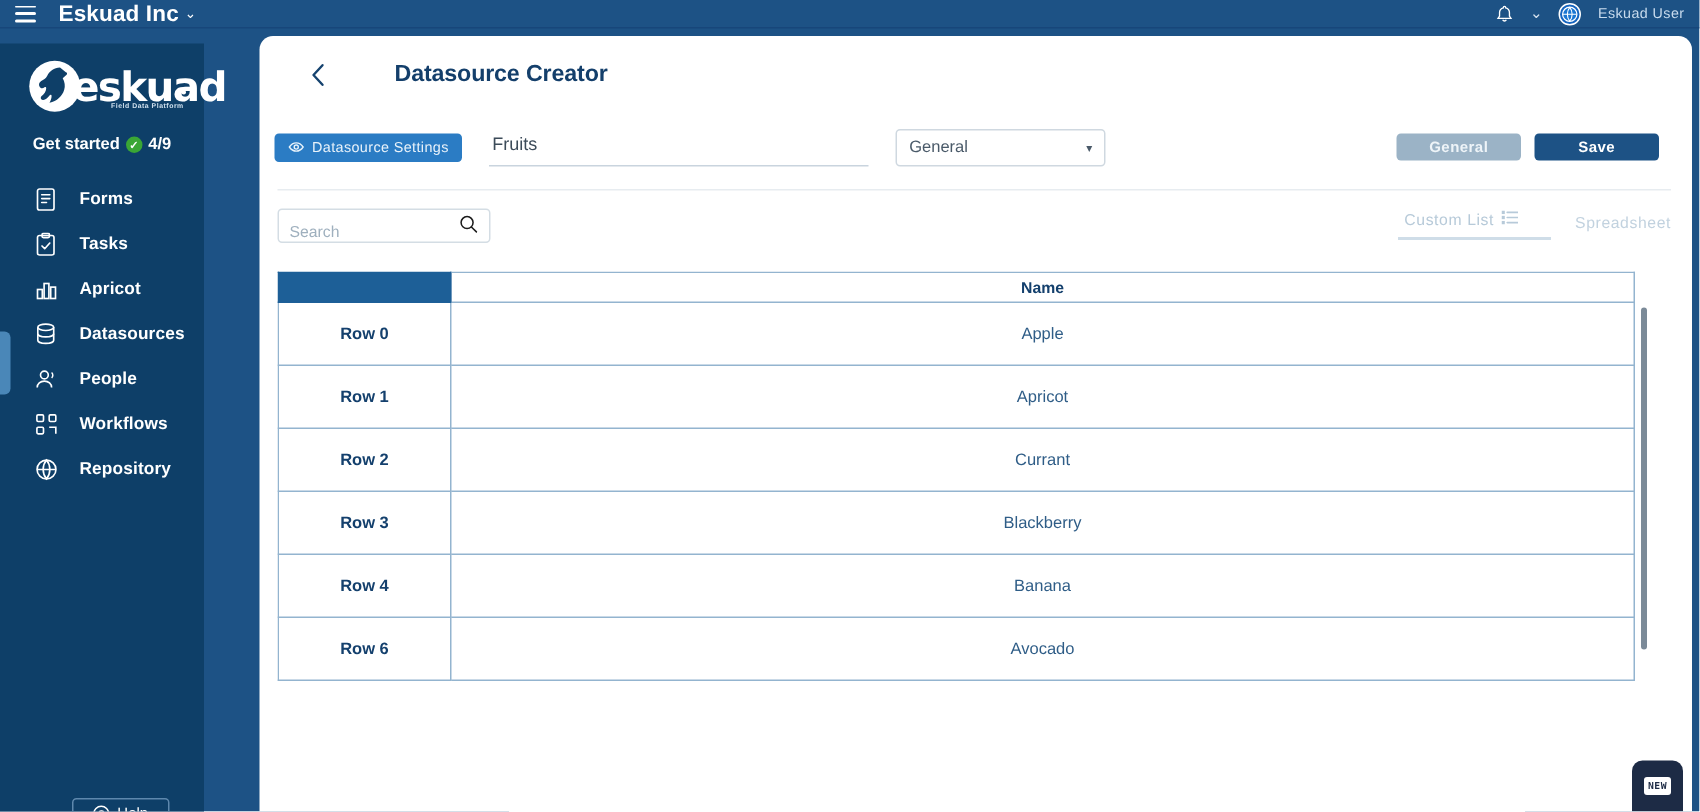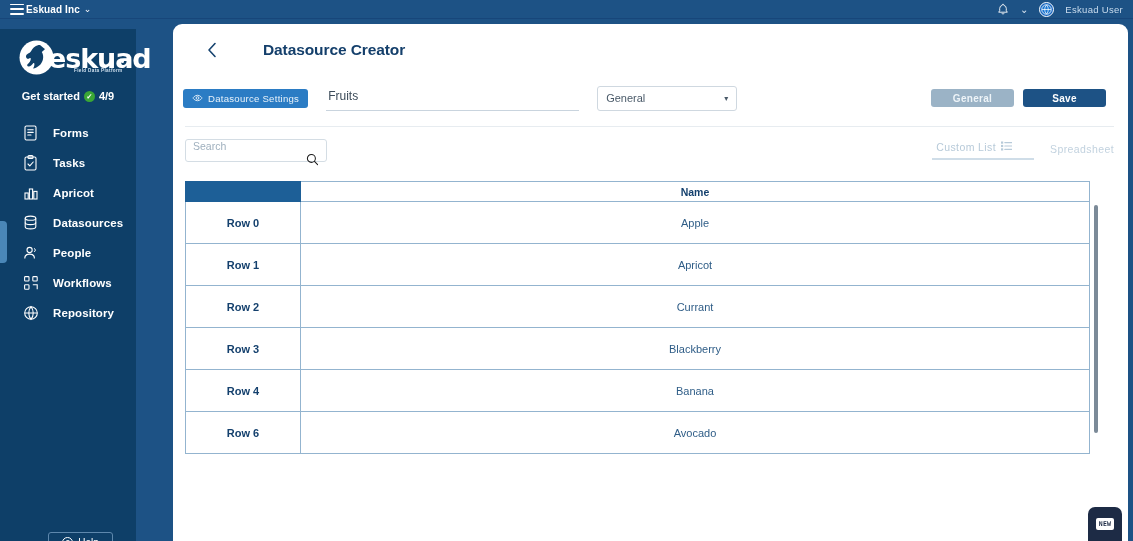--- a/index.html
+++ b/index.html
@@ -12,21 +12,21 @@
   #app { position: relative; width: 1133px; height: 541px; background: #1d5285; }
 
   
   .topbar {
     position: absolute; top: 0; left: 0; width: 1133px; height: 19px;
     background: #1d5285; display: flex; align-items: center;
     border-bottom: 1px solid #17467a;
   }
   .hamburger { margin-left: 10px; width: 14px; height: 11px; display:flex; flex-direction:column; justify-content:space-between; cursor:pointer; }
   .hamburger i { display:block; height:1.6px; background:#fff; border-radius:1px; }
-  .org-name { margin-left: 2px; color:#ffffff; font-size:10px; font-weight:700; letter-spacing:.1px; }
+  .org-name { margin-left: 15px; color:#ffffff; font-size:15px; font-weight:700; letter-spacing:.1px; }
   .chev-sm { margin-left:4px; color:#fff; font-size:9px; }
   .topbar-right { margin-left:auto; display:flex; align-items:center; gap:11px; padding-right:10px; }
   .bell { width:12px; height:13px; position:relative; }
   .bell svg { display:block; }
   .chev-dn { color:#dbe7f2; font-size:10px; }
   .avatar {
     width:15px; height:15px; border-radius:50%;
     background:#1565c0; border:1.6px solid #ffffff;
     display:flex; align-items:center; justify-content:center;
   }
@@ -96,21 +96,21 @@
   .btn-group { margin-left:auto; display:flex; gap:9px; padding-right:14px; }
   .btn { width:83px; height:18px; border-radius:3px; border:none; font-size:10px; font-weight:700; letter-spacing:.3px; cursor:pointer; }
   .btn-cancel { background:#9bb3c6; color:#eef4f8; }
   .btn-save { background:#1d5285; color:#ffffff; }
 
   .divider { height:1px; background:#e7ecf0; margin:6px 14px 0 12px; }
 
   .toolbar2 { display:flex; align-items:center; height:46px; padding:0 14px 0 12px; }
   .search-box {
     width:142px; height:23px; border:1px solid #d4dde4; border-radius:3px;
-    display:flex; align-items:flex-end; padding:0 7px; background:#fff;flex-direction:column;
+    display:flex; align-items:flex-end; padding:0 7px; background:#fff;
   }
   .search-box input {
     border:none; outline:none; font-size:10.5px; color:#4a5a69; width:100%;
     background:transparent; font-family:"Liberation Sans", sans-serif;
   }
   .search-box input::placeholder { color:#9fb0be; }
   .search-ico { margin-left:auto; }
   .view-tabs { margin-left:auto; display:flex; align-items:flex-end; gap:16px; }
   .vtab { font-size:10.5px; letter-spacing:.4px; color:#c2d2df; padding-bottom:5px; cursor:pointer; display:flex; align-items:center; gap:5px; }
   .vtab.active { color:#b7cad9; border-bottom:2px solid #cfdde8; padding-right:22px; padding-left:4px; }

